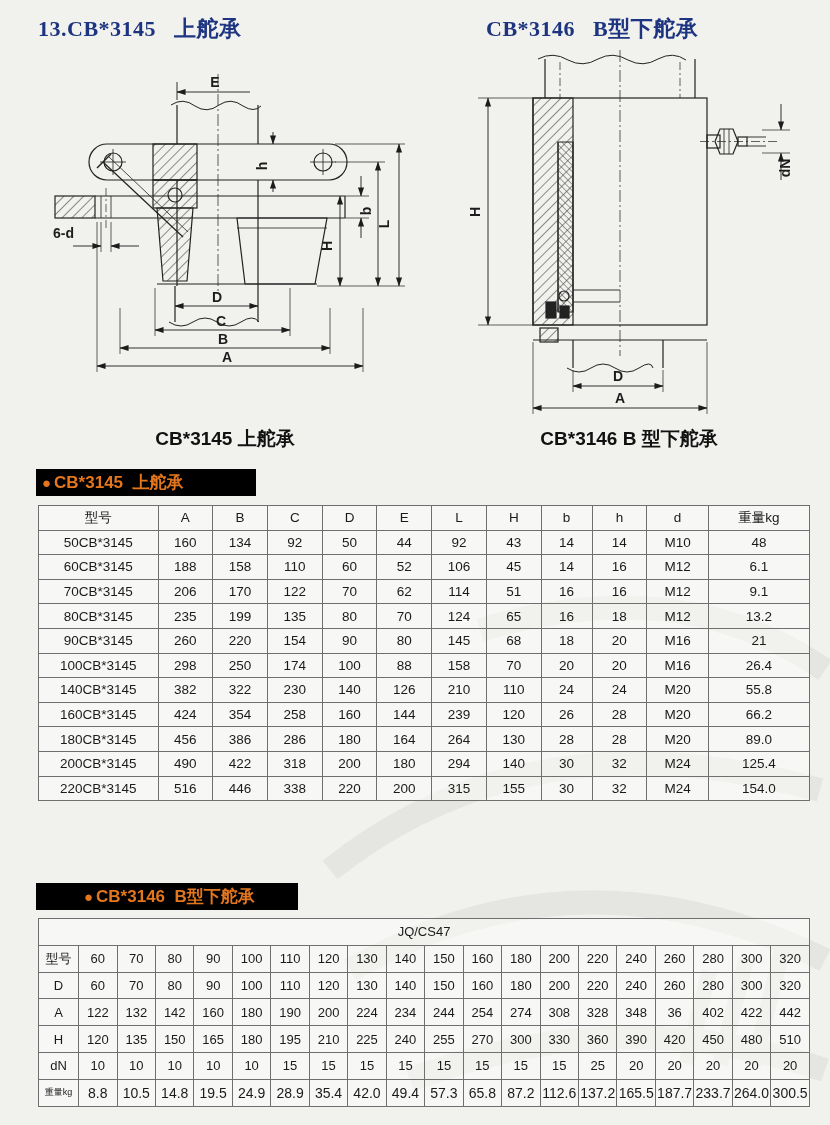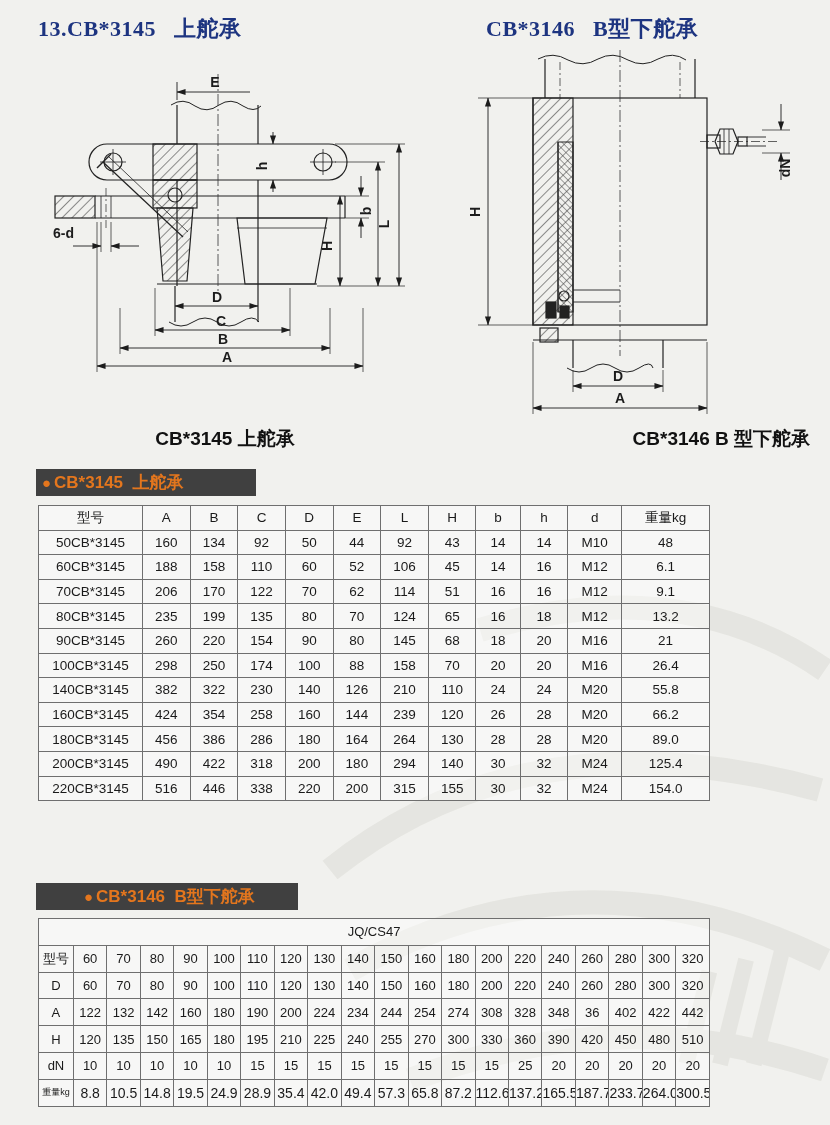--- a/index.html
+++ b/index.html
@@ -21,36 +21,36 @@
   #title-right{left:486px;top:14px;}
   
   .diag{position:absolute;z-index:1;}
   #diag-left{left:45px;top:56px;width:400px;}
   #diag-right{left:450px;top:50px;width:380px;}
   .caption{
     position:absolute;z-index:2;text-align:center;white-space:pre;
     font-size:19px;font-weight:bold;color:#111;
   }
   #caption-left{left:45px;top:426px;width:360px;}
-  #caption-right{left:470px;top:426px;width:340px;text-align:right;}
+  #caption-right{left:459px;top:426px;width:340px;}
   svg text{font-family:"Liberation Sans", sans-serif;}
   .dimtxt{font-size:14px;font-weight:bold;fill:#1c1c1c;}
   
   .sec-head{
     position:absolute;z-index:2;left:36px;height:27px;line-height:27px;
-    background:#404040;padding:0 14px 0 6px;min-width:200px;white-space:pre;
+    background:#000000;padding:0 14px 0 6px;min-width:200px;white-space:pre;
     font-size:17px;font-weight:bold;color:#e4761d;
   }
   #sec1{top:469px;}
   #sec2{top:883px;padding-left:48px;}
   .bullet{font-size:15px;margin-right:3px;color:#e4761d;}
   
   table{
     position:absolute;z-index:1;left:38px;border-collapse:collapse;
-    table-layout:fixed;width:672px;background:rgba(255,255,255,0.45);
+    table-layout:fixed;width:772px;background:rgba(255,255,255,0.45);
   }
   #table1{top:505px;}
   #table2{top:918px;}
   th,td{
     border:1px solid #6f6f6f;text-align:center;vertical-align:middle;
     padding:0;font-weight:normal;overflow:hidden;
   }
   #table1 th,#table1 td{height:23.6px;font-size:13.5px;}
   #table2 th,#table2 td{height:25.8px;font-size:13px;}
   #table2 tbody tr:last-child td{font-size:14px;}

